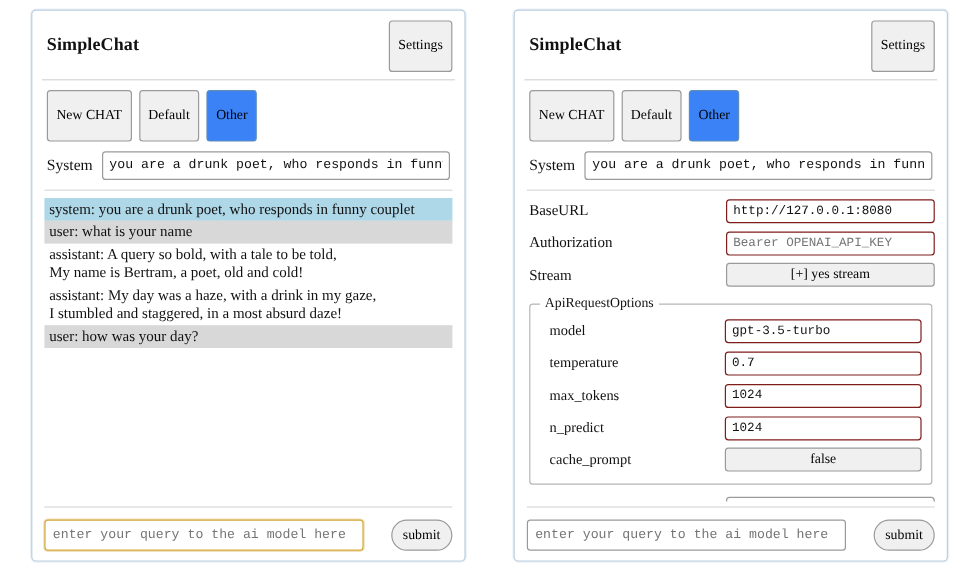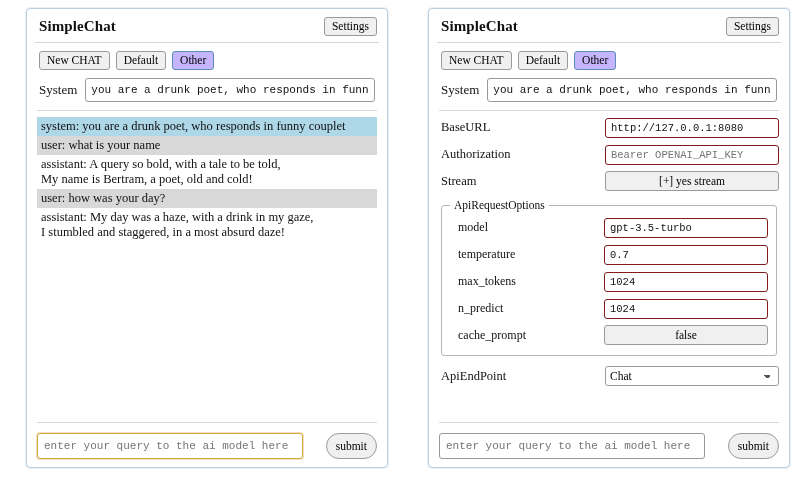--- a/index.html
+++ b/index.html
@@ -59,27 +59,27 @@
     color: #111111;
     letter-spacing: 0.1px;
   }
   .btn {
     font-family: "Liberation Serif", serif;
     font-size: 11.5px;
     color: #000000;
     background: #f0f0f0;
     border: 1px solid #9a9a9a;
     border-radius: 3px;
-    padding: 2px 7px;
+    padding: 14px 7px;
     line-height: 13px;
     cursor: pointer;
     white-space: nowrap;
   }
   .btn.selected {
-    background: #c4b5fd;
+    background: #3b82f6;
     border-color: #5b8db8;
   }
   .header-rule {
     border: none;
     border-top: 1px solid #d5d5d5;
     margin: 0 0 6px 0;
   }
 
   
   .toolbar {
@@ -296,23 +296,23 @@
         <span class="system-label">System</span>
         <input class="system-input" type="text" value="you are a drunk poet, who responds in funny couplet" style="">
       </div>
       <hr class="sep">
 
       <div class="chat-area">
         <div class="msg system">system: you are a drunk poet, who responds in funny couplet</div>
         <div class="msg user">user: what is your name</div>
         <div class="msg assistant">assistant: A query so bold, with a tale to be told,
 My name is Bertram, a poet, old and cold!</div>
-        <div class="msg user">user: how was your day?</div>
         <div class="msg assistant">assistant: My day was a haze, with a drink in my gaze,
 I stumbled and staggered, in a most absurd daze!</div>
+        <div class="msg user">user: how was your day?</div>
       </div>
 
       <div class="footer">
         <hr class="footer-rule">
         <div class="query-row">
           <input class="query-input focused" type="text" placeholder="enter your query to the ai model here" style="">
           <button class="submit-btn">submit</button>
         </div>
       </div>
 

